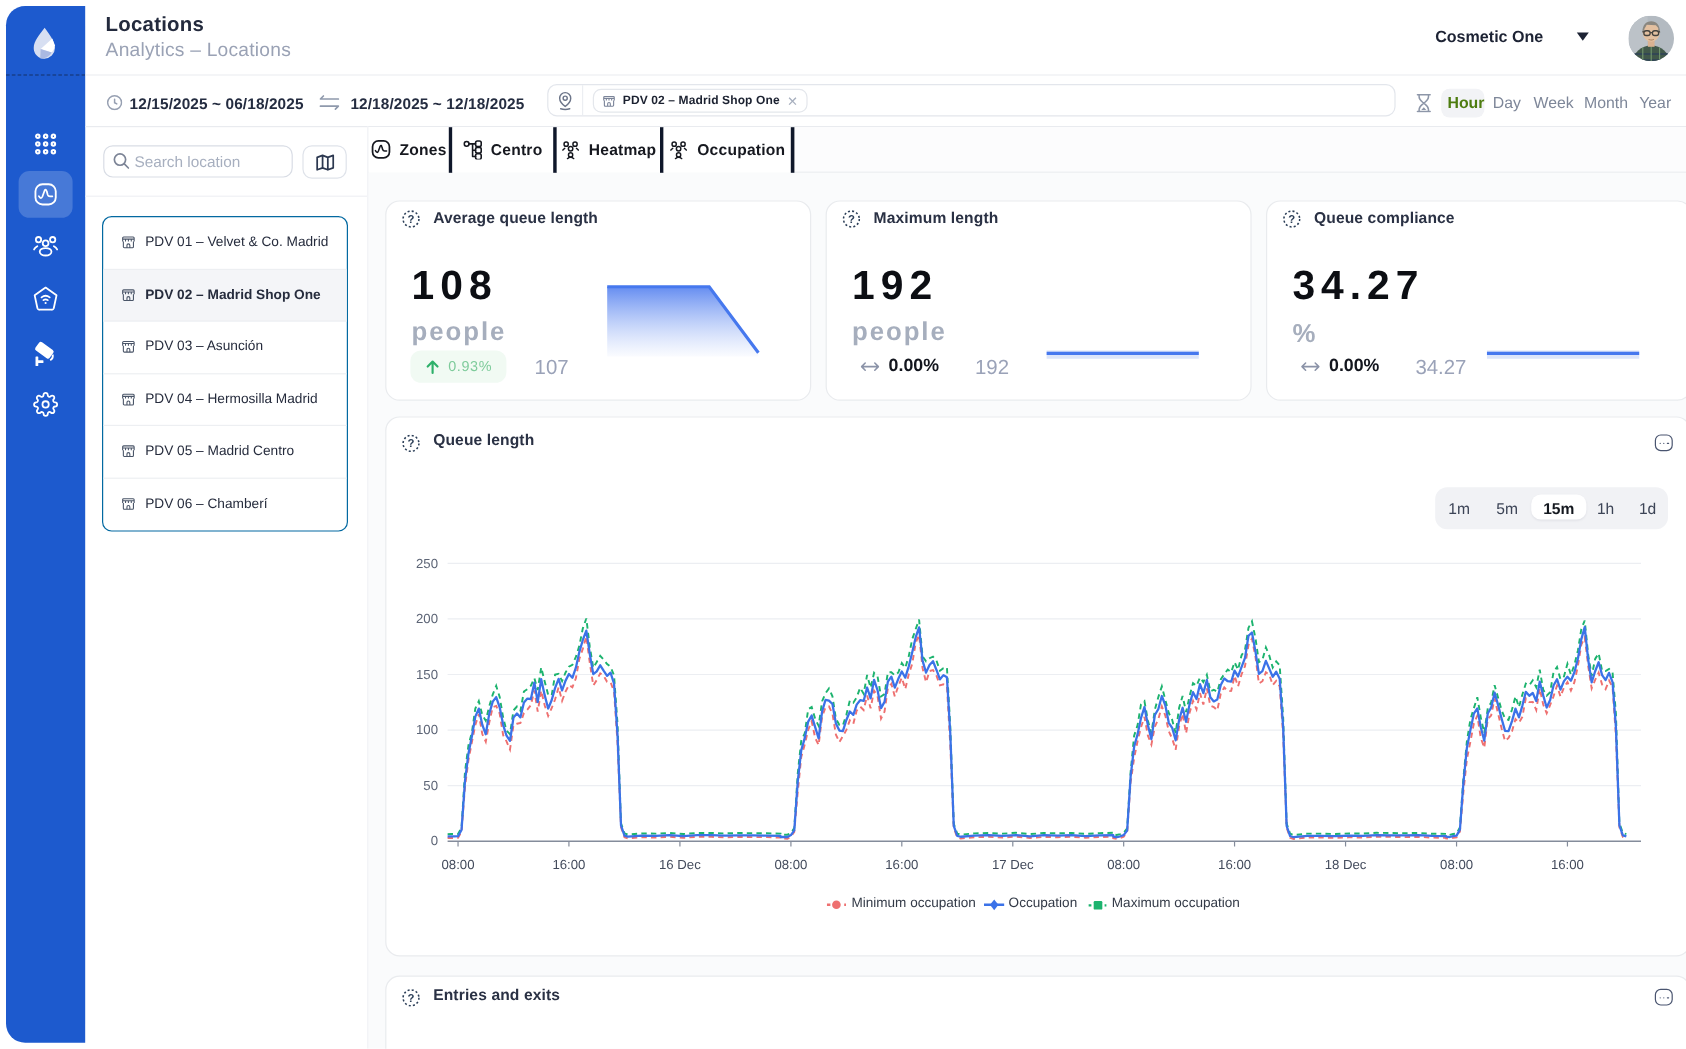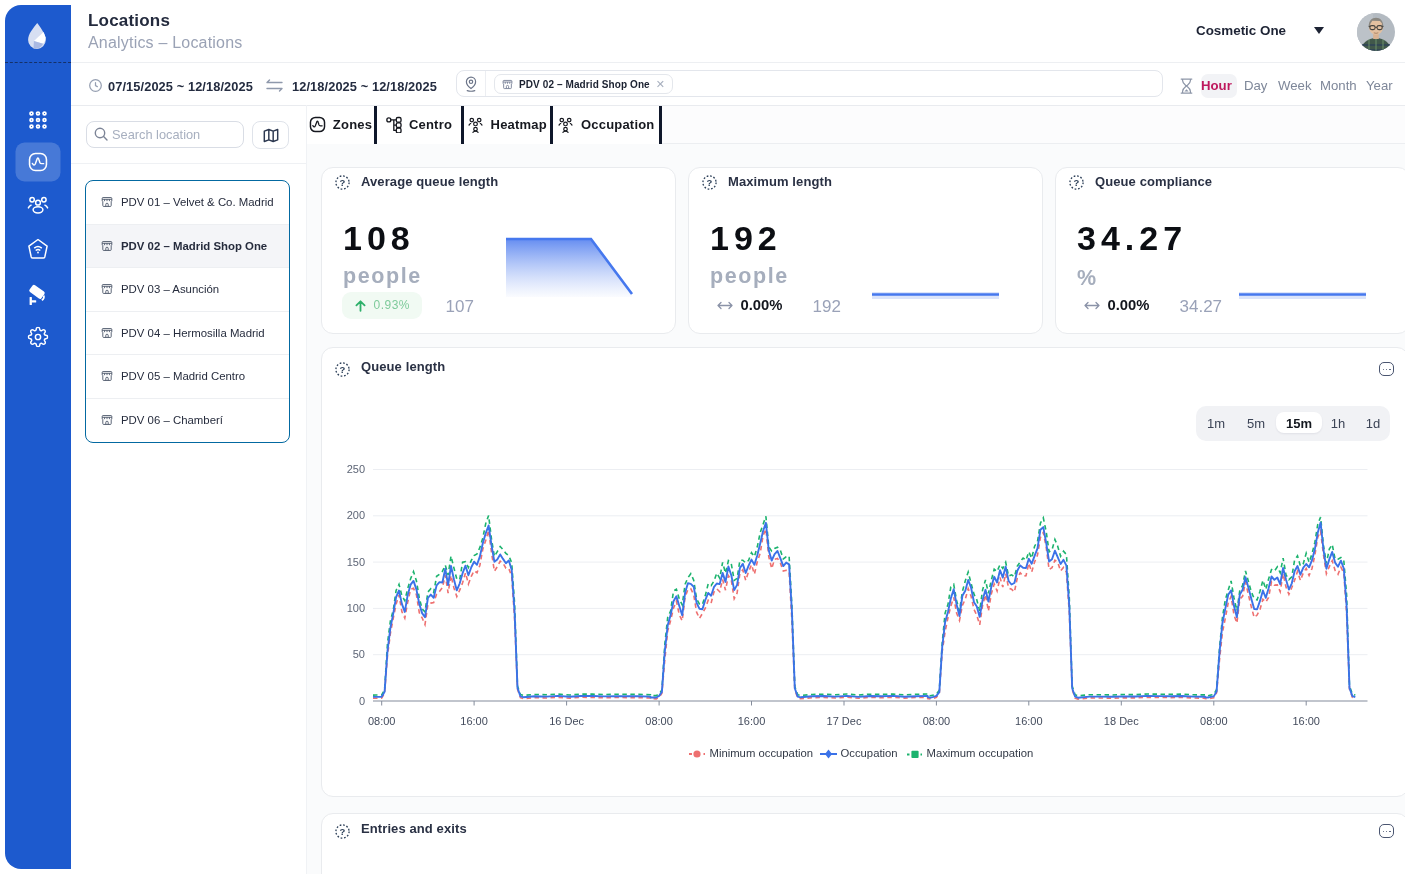--- a/index.html
+++ b/index.html
@@ -20,21 +20,21 @@
 
 #fbline{left:71px;top:105px;width:1334px;height:1px;background:#e9ebef}
 .datetxt{font-size:12.8px;font-weight:700;color:#242c40;letter-spacing:.1px}
 #date1{left:108px;top:79px}
 #date2{left:292px;top:79px}
 #locinput{left:456px;top:70px;width:707px;height:27px;border:1px solid #e3e6ec;border-radius:8px;background:#fff}
 #locsep{left:485px;top:71px;width:1px;height:25px;background:#eceef2}
 #chip{left:494px;top:74px;height:20px;border:1px solid #e4e7ec;border-radius:7px;background:#fff;display:flex;align-items:center;padding:0 7px}
 #chiptxt{font-size:10px;font-weight:700;color:#1b2130;margin:0 6px;letter-spacing:.1px}
 #chipx{font-size:11px;color:#a7afbe;font-weight:400}
-#hourchip{left:1201px;top:74px;width:36px;height:24px;background:#f2f3f6;border-radius:7px;text-align:left;line-height:24px;font-size:13.2px;font-weight:700;color:#be185d}
+#hourchip{left:1201px;top:74px;width:36px;height:24px;background:#f2f3f6;border-radius:7px;text-align:right;line-height:24px;font-size:13.2px;font-weight:700;color:#4d7c0f}
 .granu{font-size:13.2px;color:#7e8799;font-weight:400;top:78px}
 
 #lpline{left:71px;top:163px;width:235px;height:1px;background:#eff1f4}
 #lpsep{left:306px;top:105px;width:1px;height:769px;background:#f0f2f5}
 #search{left:86px;top:121px;width:158px;height:27px;border:1px solid #d9dde5;border-radius:8px}
 #searchph{left:112px;top:127px;font-size:12.8px;color:#a7afbf}
 #mapbtn{left:252px;top:121px;width:36.5px;height:28px;border:1px solid #dfe3ea;border-radius:8px}
 #loclist{left:85px;top:180px;width:205px;border:1px solid #0369a1;border-radius:8px;background:#fff;overflow:hidden}
 .lrow{height:43.5px;display:flex;align-items:center;border-bottom:1px solid #edeff2;padding-left:15px;font-size:11.4px;color:#262c3d;letter-spacing:0;white-space:nowrap}
 .lrow:last-child{border-bottom:none}
@@ -139,21 +139,21 @@
           <path d="M18.1 14.2 h1.9 M12.9 13.8 l-1.2-0.5 M25.2 13.8 l1.2-0.5"></path>
         </g>
 <path d="M16.8 19.8 a3.2 1.6 0 0 0 4.5 0" fill="none" stroke="#a77f60" stroke-width="0.9"></path>
 </svg></div>
 <div class="abs" id="hdrline"></div>
 
 <svg class="abs" style="left:89px;top:78.5px" width="13" height="13" viewBox="0 0 15 15" fill="none" stroke="#97a0b2" stroke-width="1.45" stroke-linecap="round">
       <circle cx="7.5" cy="7.5" r="6.7"></circle>
       <path d="M7.5 4.3 V7.6 L9.6 8.8"></path>
     </svg>
-<div class="abs datetxt" id="date1">07/15/2025 ~ 12/18/2025</div>
+<div class="abs datetxt" id="date1">12/15/2025 ~ 06/18/2025</div>
 <svg class="abs" style="left:266px;top:79px" width="17" height="13" viewBox="0 0 17 13" fill="none" stroke="#8f99ac" stroke-width="1.4" stroke-linecap="round" stroke-linejoin="round">
       <path d="M3.5 1 L1 3.5 L16 3.5 M13.5 12 L16 9.5 L1 9.5"></path>
     </svg>
 <div class="abs datetxt" id="date2">12/18/2025 ~ 12/18/2025</div>
 <div class="abs" id="locinput"></div>
 <svg class="abs" style="left:464px;top:76px" width="14" height="17" viewBox="0 0 14 17" fill="none" stroke="#6c7589" stroke-width="1.2" stroke-linecap="round">
       <path d="M7 1.2 a4.6 4.6 0 0 1 4.6 4.6 C11.6 9.3 7 12.6 7 12.6 S2.4 9.3 2.4 5.8 A4.6 4.6 0 0 1 7 1.2 Z"></path>
       <circle cx="7" cy="5.8" r="1.7"></circle>
       <path d="M3.2 14.6 a6.5 3 0 0 0 7.6 0"></path>
     </svg>

